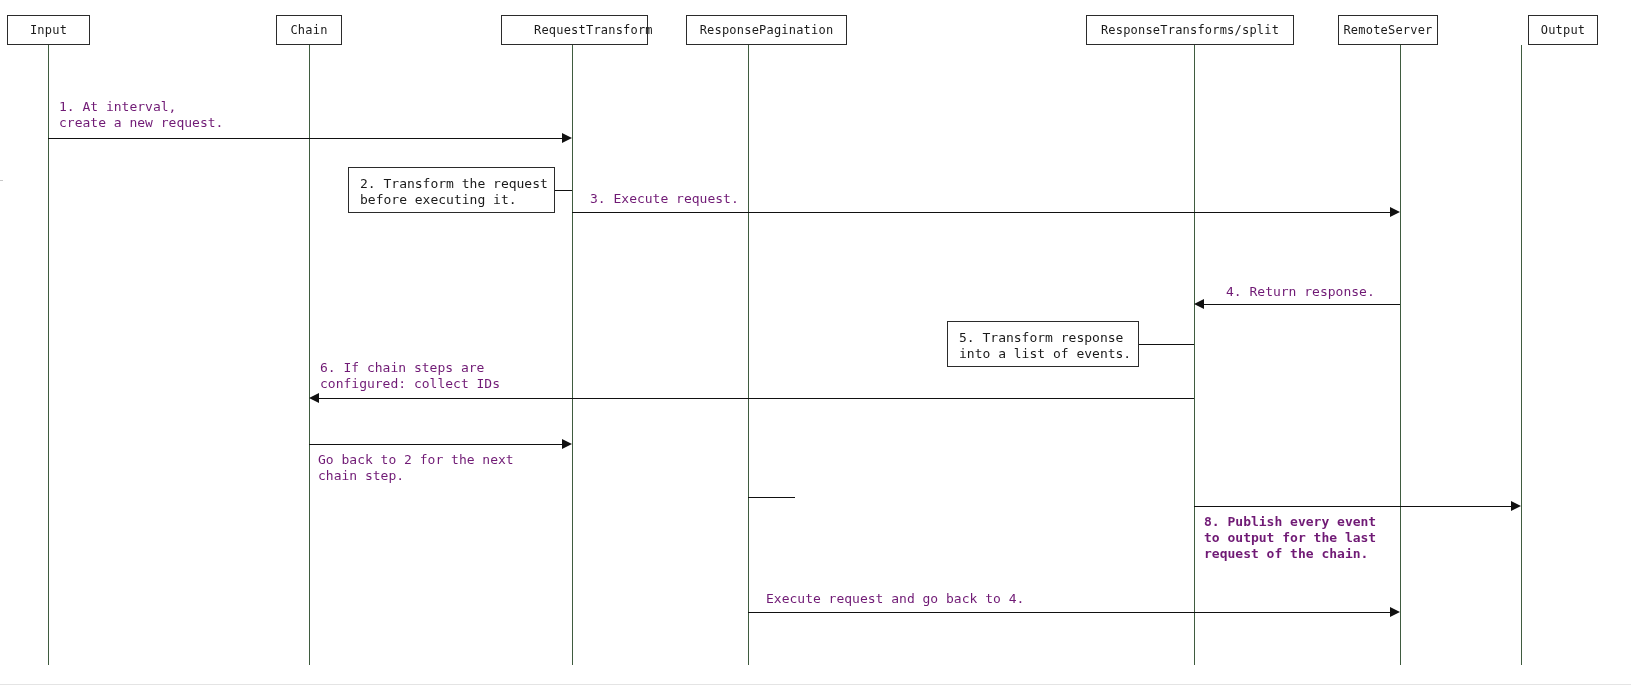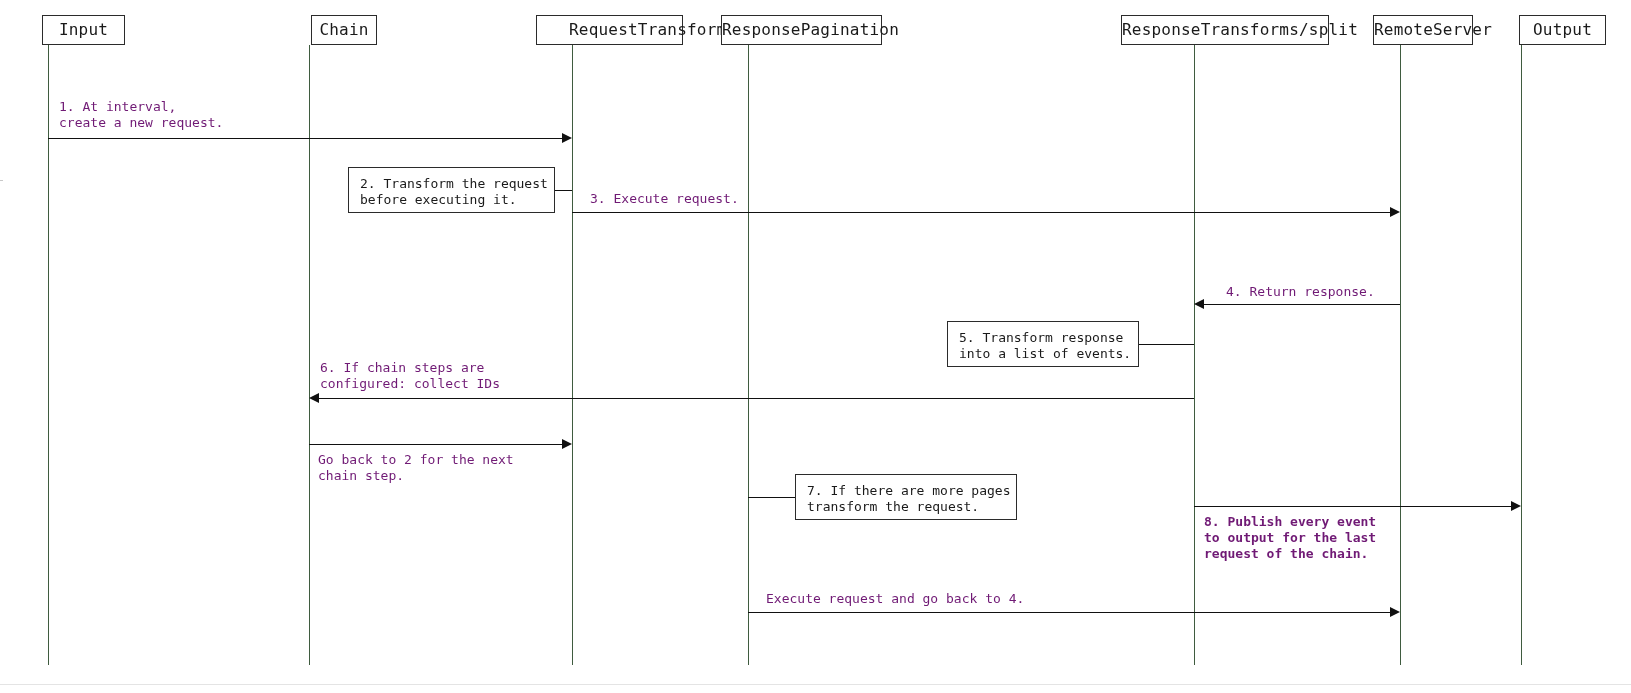--- a/index.html
+++ b/index.html
@@ -20,26 +20,25 @@
   }
   
   .participant {
     position: absolute;
     box-sizing: border-box;
     border: 1px solid #2b2b2b;
     background: #ffffff;
     height: 30px;
     line-height: 28px;
     text-align: center;
-    font-size: 16px;
+    font-size: 12px;
     letter-spacing: 0.2px;
     white-space: nowrap;
     color: #1a1a1a;
     z-index: 5;
-    margin-left: 35px;
   }
   
   .lifeline {
     position: absolute;
     width: 1px;
     background: #3f5b3f;
     z-index: 1;
   }
   
   .msg-line {
@@ -114,21 +113,21 @@
   <div class="lifeline" style="left:1194px; top:45px; height:620px;"></div>
   <div class="lifeline" style="left:1400px; top:45px; height:620px;"></div>
   <div class="lifeline" style="left:1521px; top:45px; height:620px;"></div>
 
   <div class="participant" style="left:7px; top:15px; width:83px;">Input</div>
   <div class="participant" style="left:276px; top:15px; width:66px;">Chain</div>
   <div class="participant" style="left:501px; top:15px; width:147px;padding-left:32px;">RequestTransform</div>
   <div class="participant" style="left:686px; top:15px; width:161px;">ResponsePagination</div>
   <div class="participant" style="left:1086px; top:15px; width:208px;">ResponseTransforms/split</div>
   <div class="participant" style="left:1338px; top:15px; width:100px;">RemoteServer</div>
-  <div class="participant" style="left:1484px; top:15px; width:87px;">Output</div>
+  <div class="participant" style="left:1528px; top:15px; width:70px;">Output</div>
 
   <div class="msg-label" style="left:59px; top:99px;">1. At interval,
 create a new request.</div>
   <div class="msg-line" style="left:48px; top:138px; width:514px;"></div>
   <div class="arrow-head right" style="left:562px; top:133px;"></div>
 
   <div class="note-connector" style="left:555px; top:190px; width:17px;"></div>
   <div class="note" style="left:348px; top:167px; width:207px; height:46px;">2. Transform the request
 before executing it.</div>
 
@@ -148,22 +147,20 @@
 configured: collect IDs</div>
   <div class="msg-line" style="left:319px; top:398px; width:875px;"></div>
   <div class="arrow-head left" style="left:309px; top:393px;"></div>
 
   <div class="msg-line" style="left:309px; top:444px; width:253px;"></div>
   <div class="arrow-head right" style="left:562px; top:439px;"></div>
   <div class="msg-label" style="left:318px; top:452px;">Go back to 2 for the next
 chain step.</div>
 
   <div class="note-connector" style="left:748px; top:497px; width:47px;"></div>
-  <div class="note" style="left:795px; top:474px; width:222px; height:46px;">7. If there are more pages
-transform the request.</div>
 
   <div class="msg-line" style="left:1194px; top:506px; width:317px;"></div>
   <div class="arrow-head right" style="left:1511px; top:501px;"></div>
   <div class="msg-label" style="left:1204px; top:514px;font-weight:bold;">8. Publish every event
 to output for the last
 request of the chain.</div>
 
   <div class="msg-label" style="left:766px; top:591px;">Execute request and go back to 4.</div>
   <div class="msg-line" style="left:748px; top:612px; width:642px;"></div>
   <div class="arrow-head right" style="left:1390px; top:607px;"></div>

